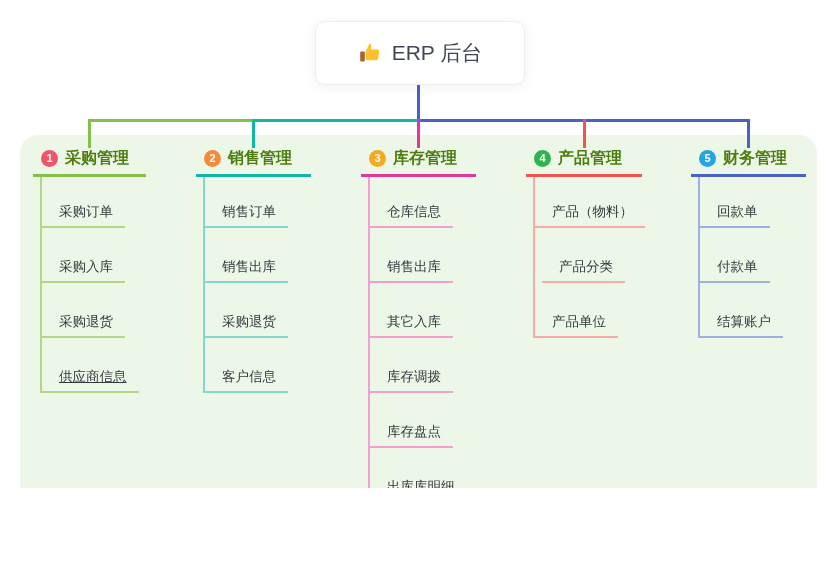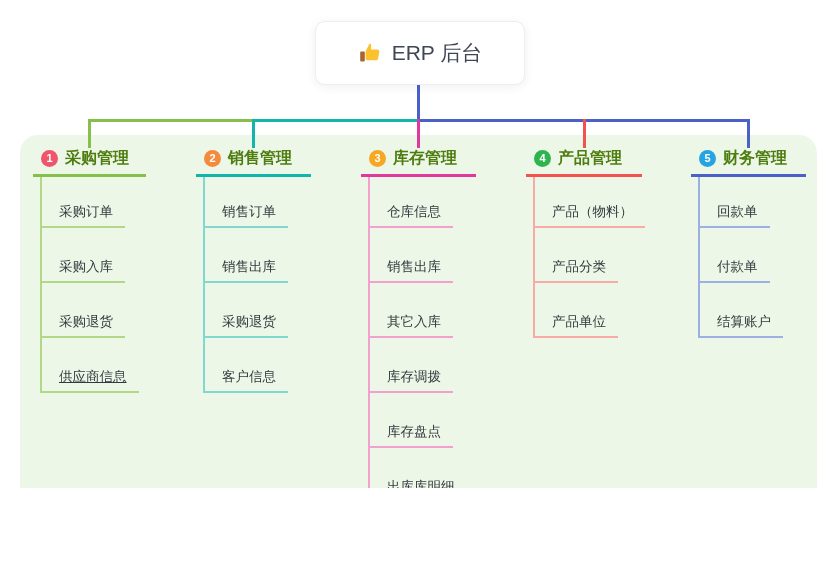--- a/index.html
+++ b/index.html
@@ -143,21 +143,21 @@
       <div class="branch" style="left: 526px;">
         <div class="branch-header" style="width: 116px; border-bottom: 3px solid rgb(241, 84, 80);">
           <span class="badge" style="background: rgb(46, 180, 79);">4</span>
           <span class="branch-label">产品管理</span>
         </div>
         <div class="children" style="border-left: 2px solid rgb(248, 171, 166);">
           <div class="child-row first">
             <span class="child-item" style="border-bottom: 2px solid rgb(248, 171, 166);">产品（物料）</span>
           </div>
           <div class="child-row">
-            <span class="child-item" style="border-bottom: 2px solid rgb(248, 171, 166);">产品分类</span>
+            <span class="child-item" style="border-bottom: 2px solid rgb(248, 171, 166); margin-left: 7px;">产品分类</span>
           </div>
           <div class="child-row">
             <span class="child-item" style="border-bottom: 2px solid rgb(248, 171, 166);">产品单位</span>
           </div>
         </div>
       </div>
       <div class="branch" style="left: 691px;">
         <div class="branch-header" style="width: 115px; border-bottom: 3px solid rgb(74, 98, 200);">
           <span class="badge" style="background: rgb(37, 164, 225);">5</span>
           <span class="branch-label">财务管理</span>

